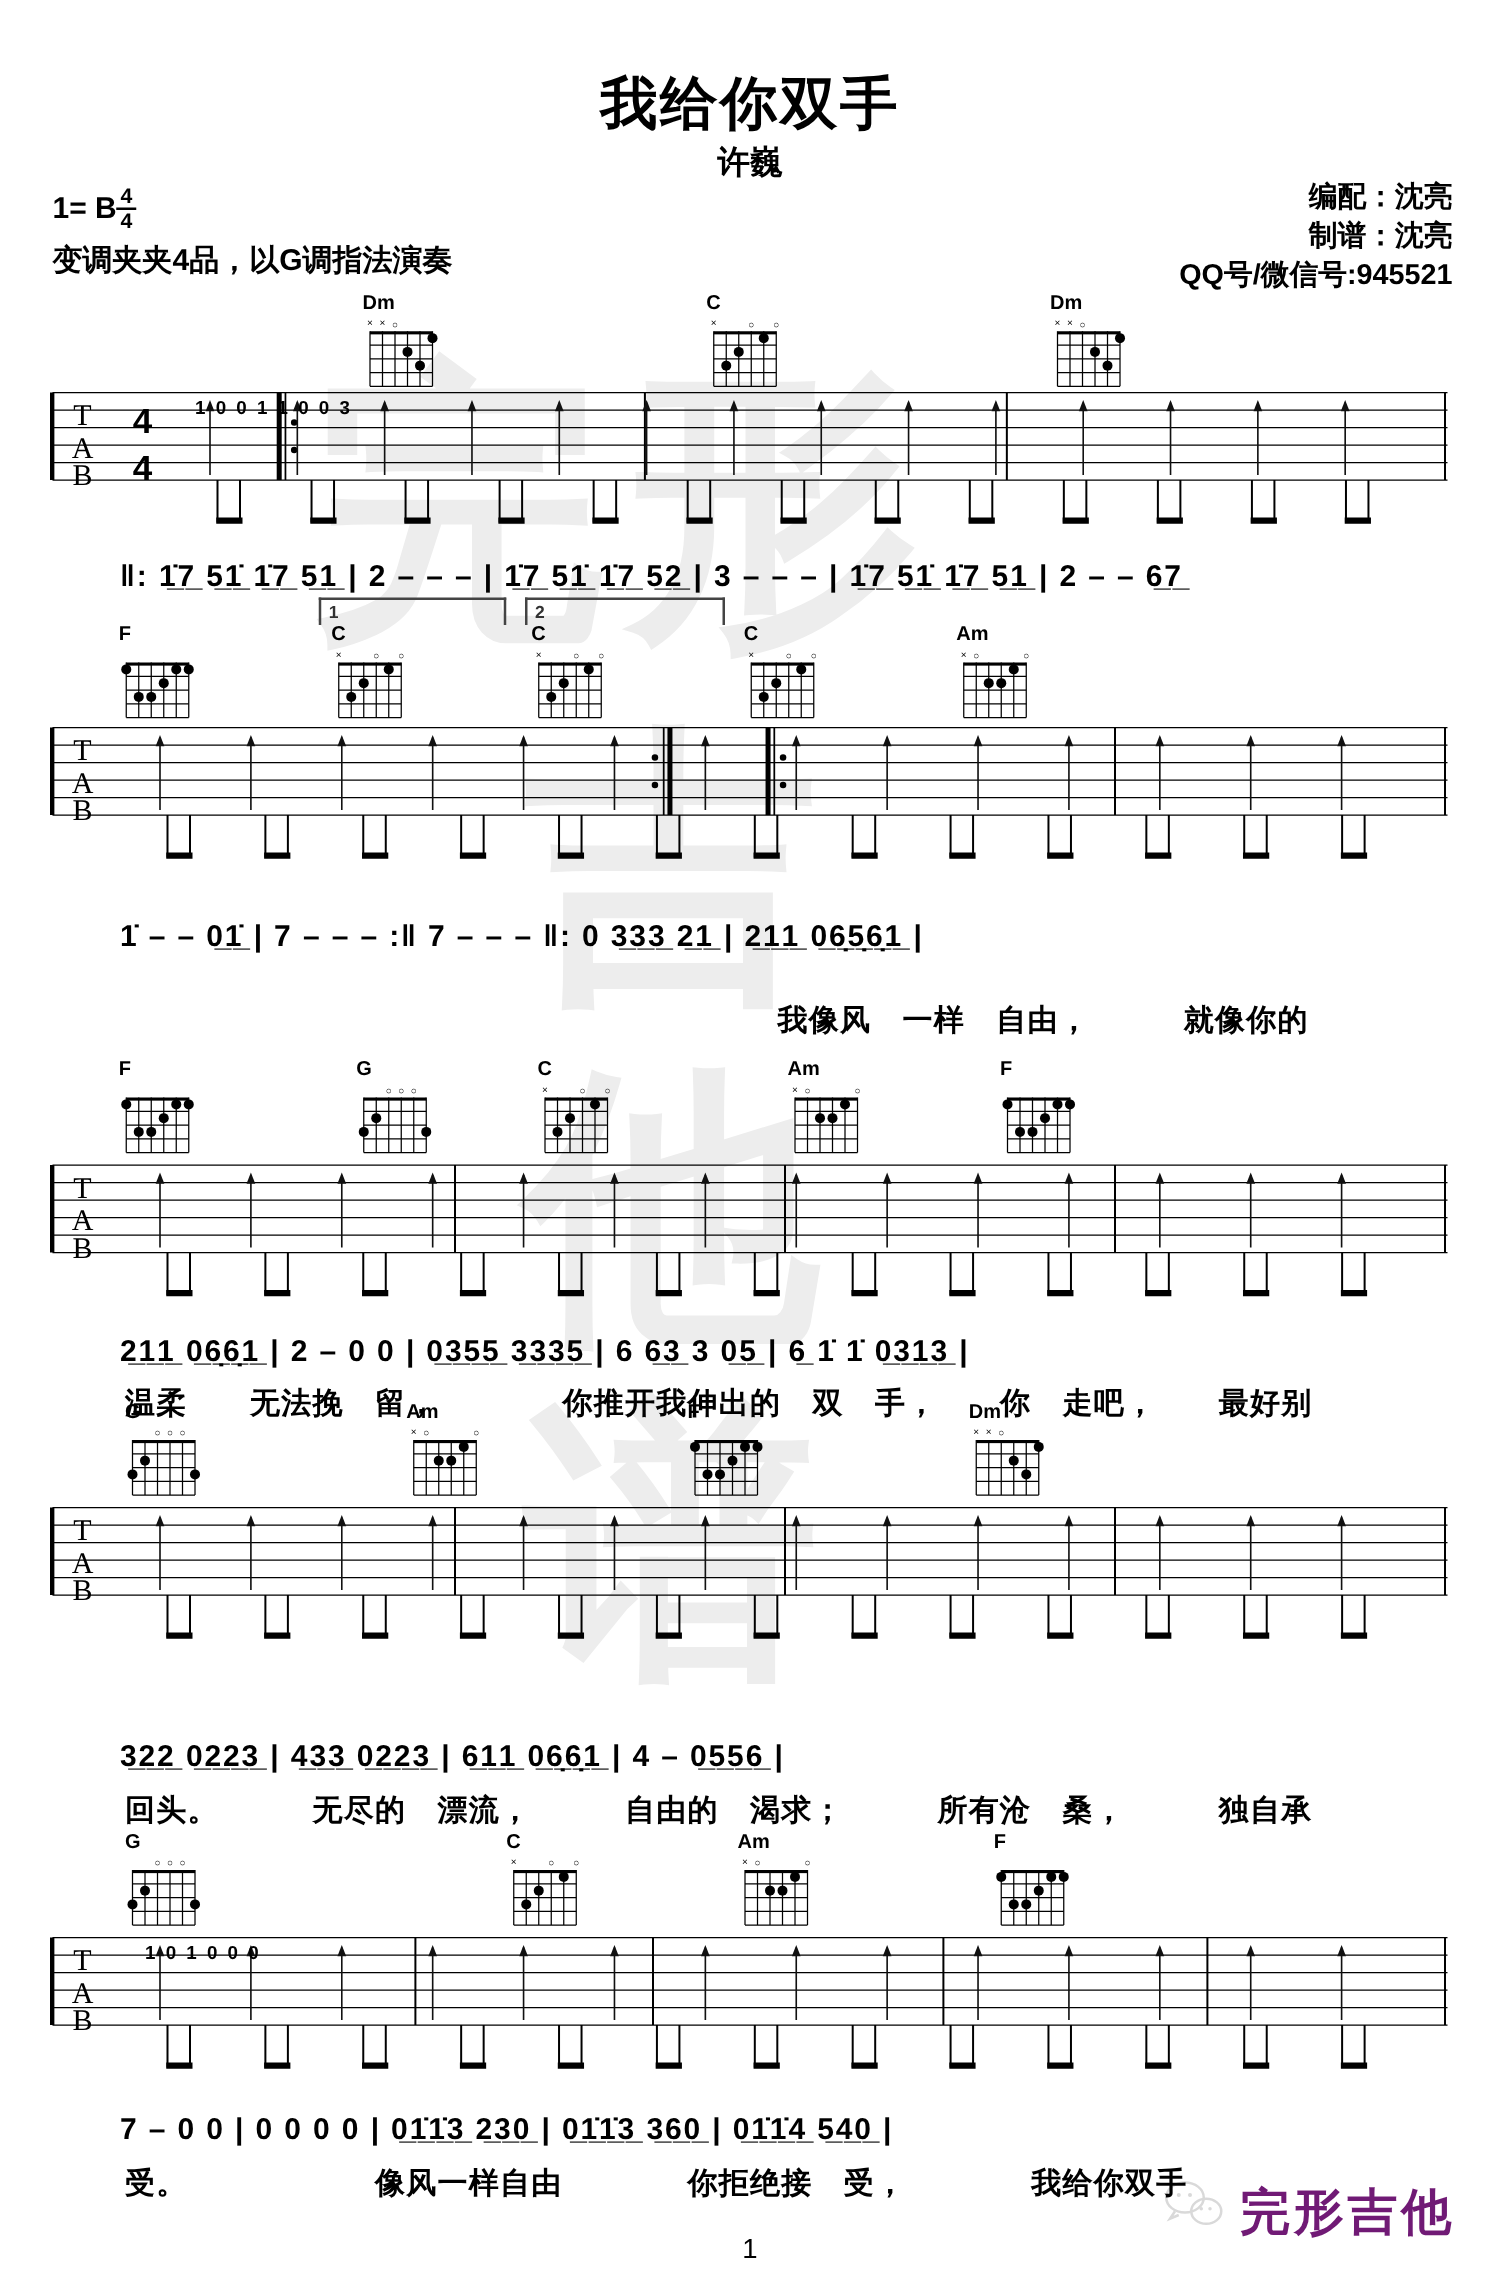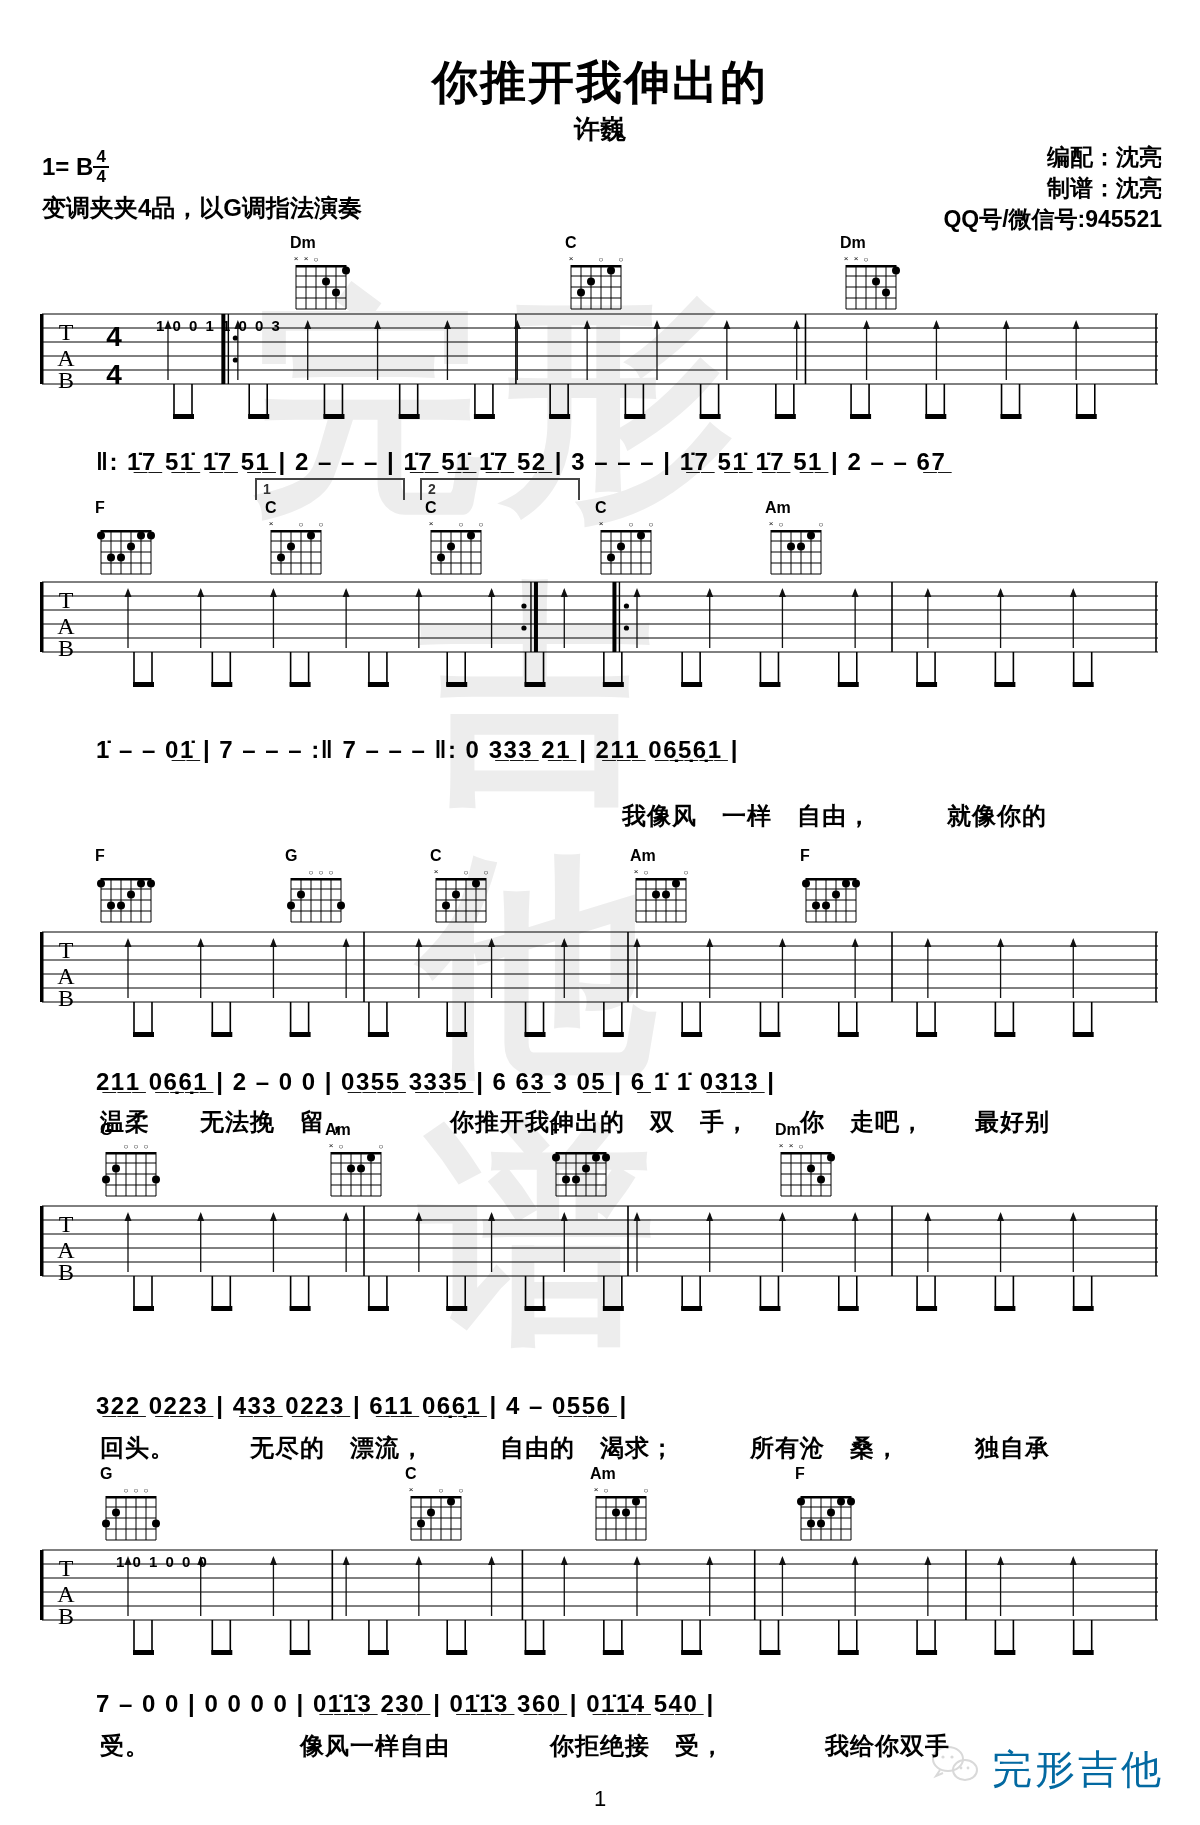--- a/index.html
+++ b/index.html
@@ -21,27 +21,27 @@
   .chordrow{position:absolute;left:0;top:0;width:1200px;height:70px;}
   .chord{position:absolute;width:60px;text-align:left;}
   .chord .cname{font-size:16px;font-weight:bold;line-height:1;}
   .chord svg{display:block;margin:0 auto;}
   .staff{position:absolute;left:40px;width:1120px;height:140px;}
   .jianpu{position:absolute;left:96px;width:1080px;font-size:24px;font-weight:bold;letter-spacing:1.5px;white-space:nowrap;}
   .lyrics{position:absolute;font-size:24px;font-weight:bold;white-space:nowrap;letter-spacing:1px;}
   .volta{position:absolute;height:22px;border-top:2px solid #444;border-left:2px solid #444;border-right:2px solid #444;
          font-size:14px;font-weight:bold;color:#333;padding:1px 0 0 6px;box-sizing:border-box;}
   
-  .brand{right:36px;top:1742px;display:flex;align-items:center;gap:10px;color:#0369a1;font-size:40px;font-weight:normal;letter-spacing:3px;}
+  .brand{right:36px;top:1742px;display:flex;align-items:flex-start;gap:10px;color:#701a75;font-size:40px;font-weight:bold;letter-spacing:3px;}
   .pagenum{left:0;top:1786px;width:1200px;text-align:center;font-size:22px;}
 </style>
 </head>
 <body>
 
-<div class="abs title">你推开我伸出的</div>
+<div class="abs title">我给你双手</div>
 <div class="abs artist">许巍</div>
 <div class="abs keyrow">
   <span>1= B</span>
   <span class="frac">
     <span class="top">4</span>
     <span>4</span>
   </span>
 </div>
 <div class="abs capo">变调夹夹4品，以G调指法演奏</div>
 <div class="abs credits">

